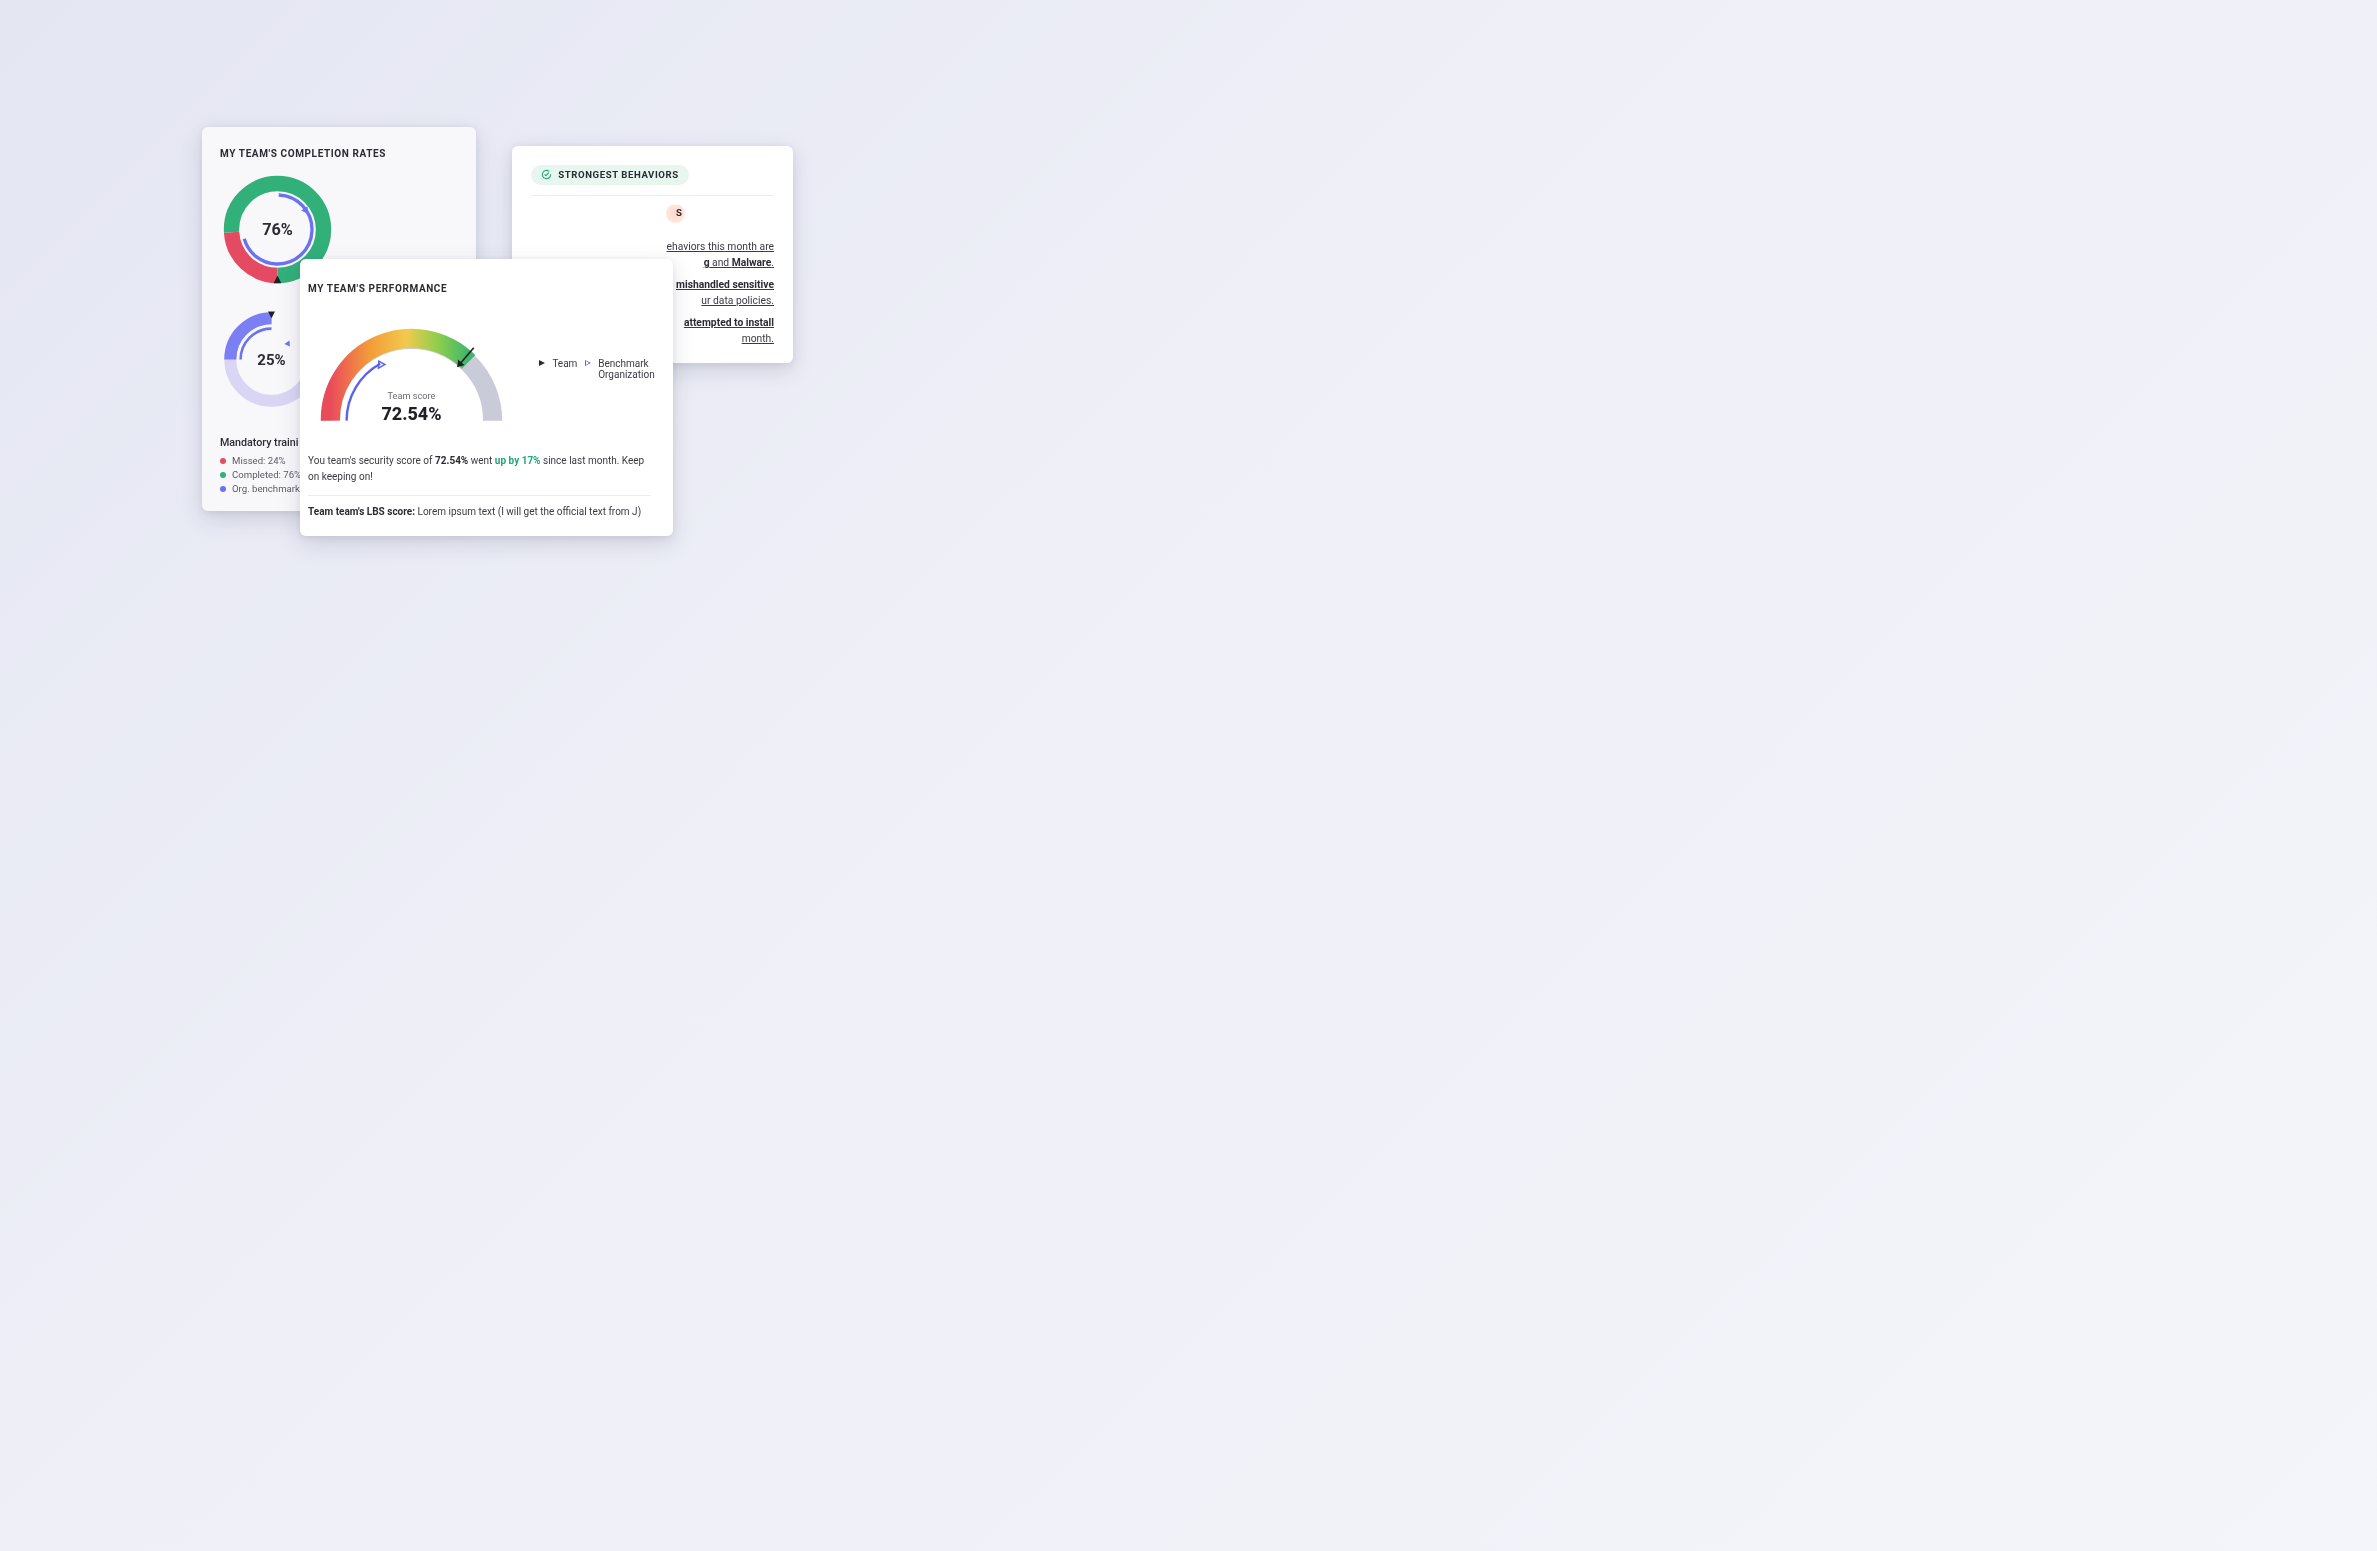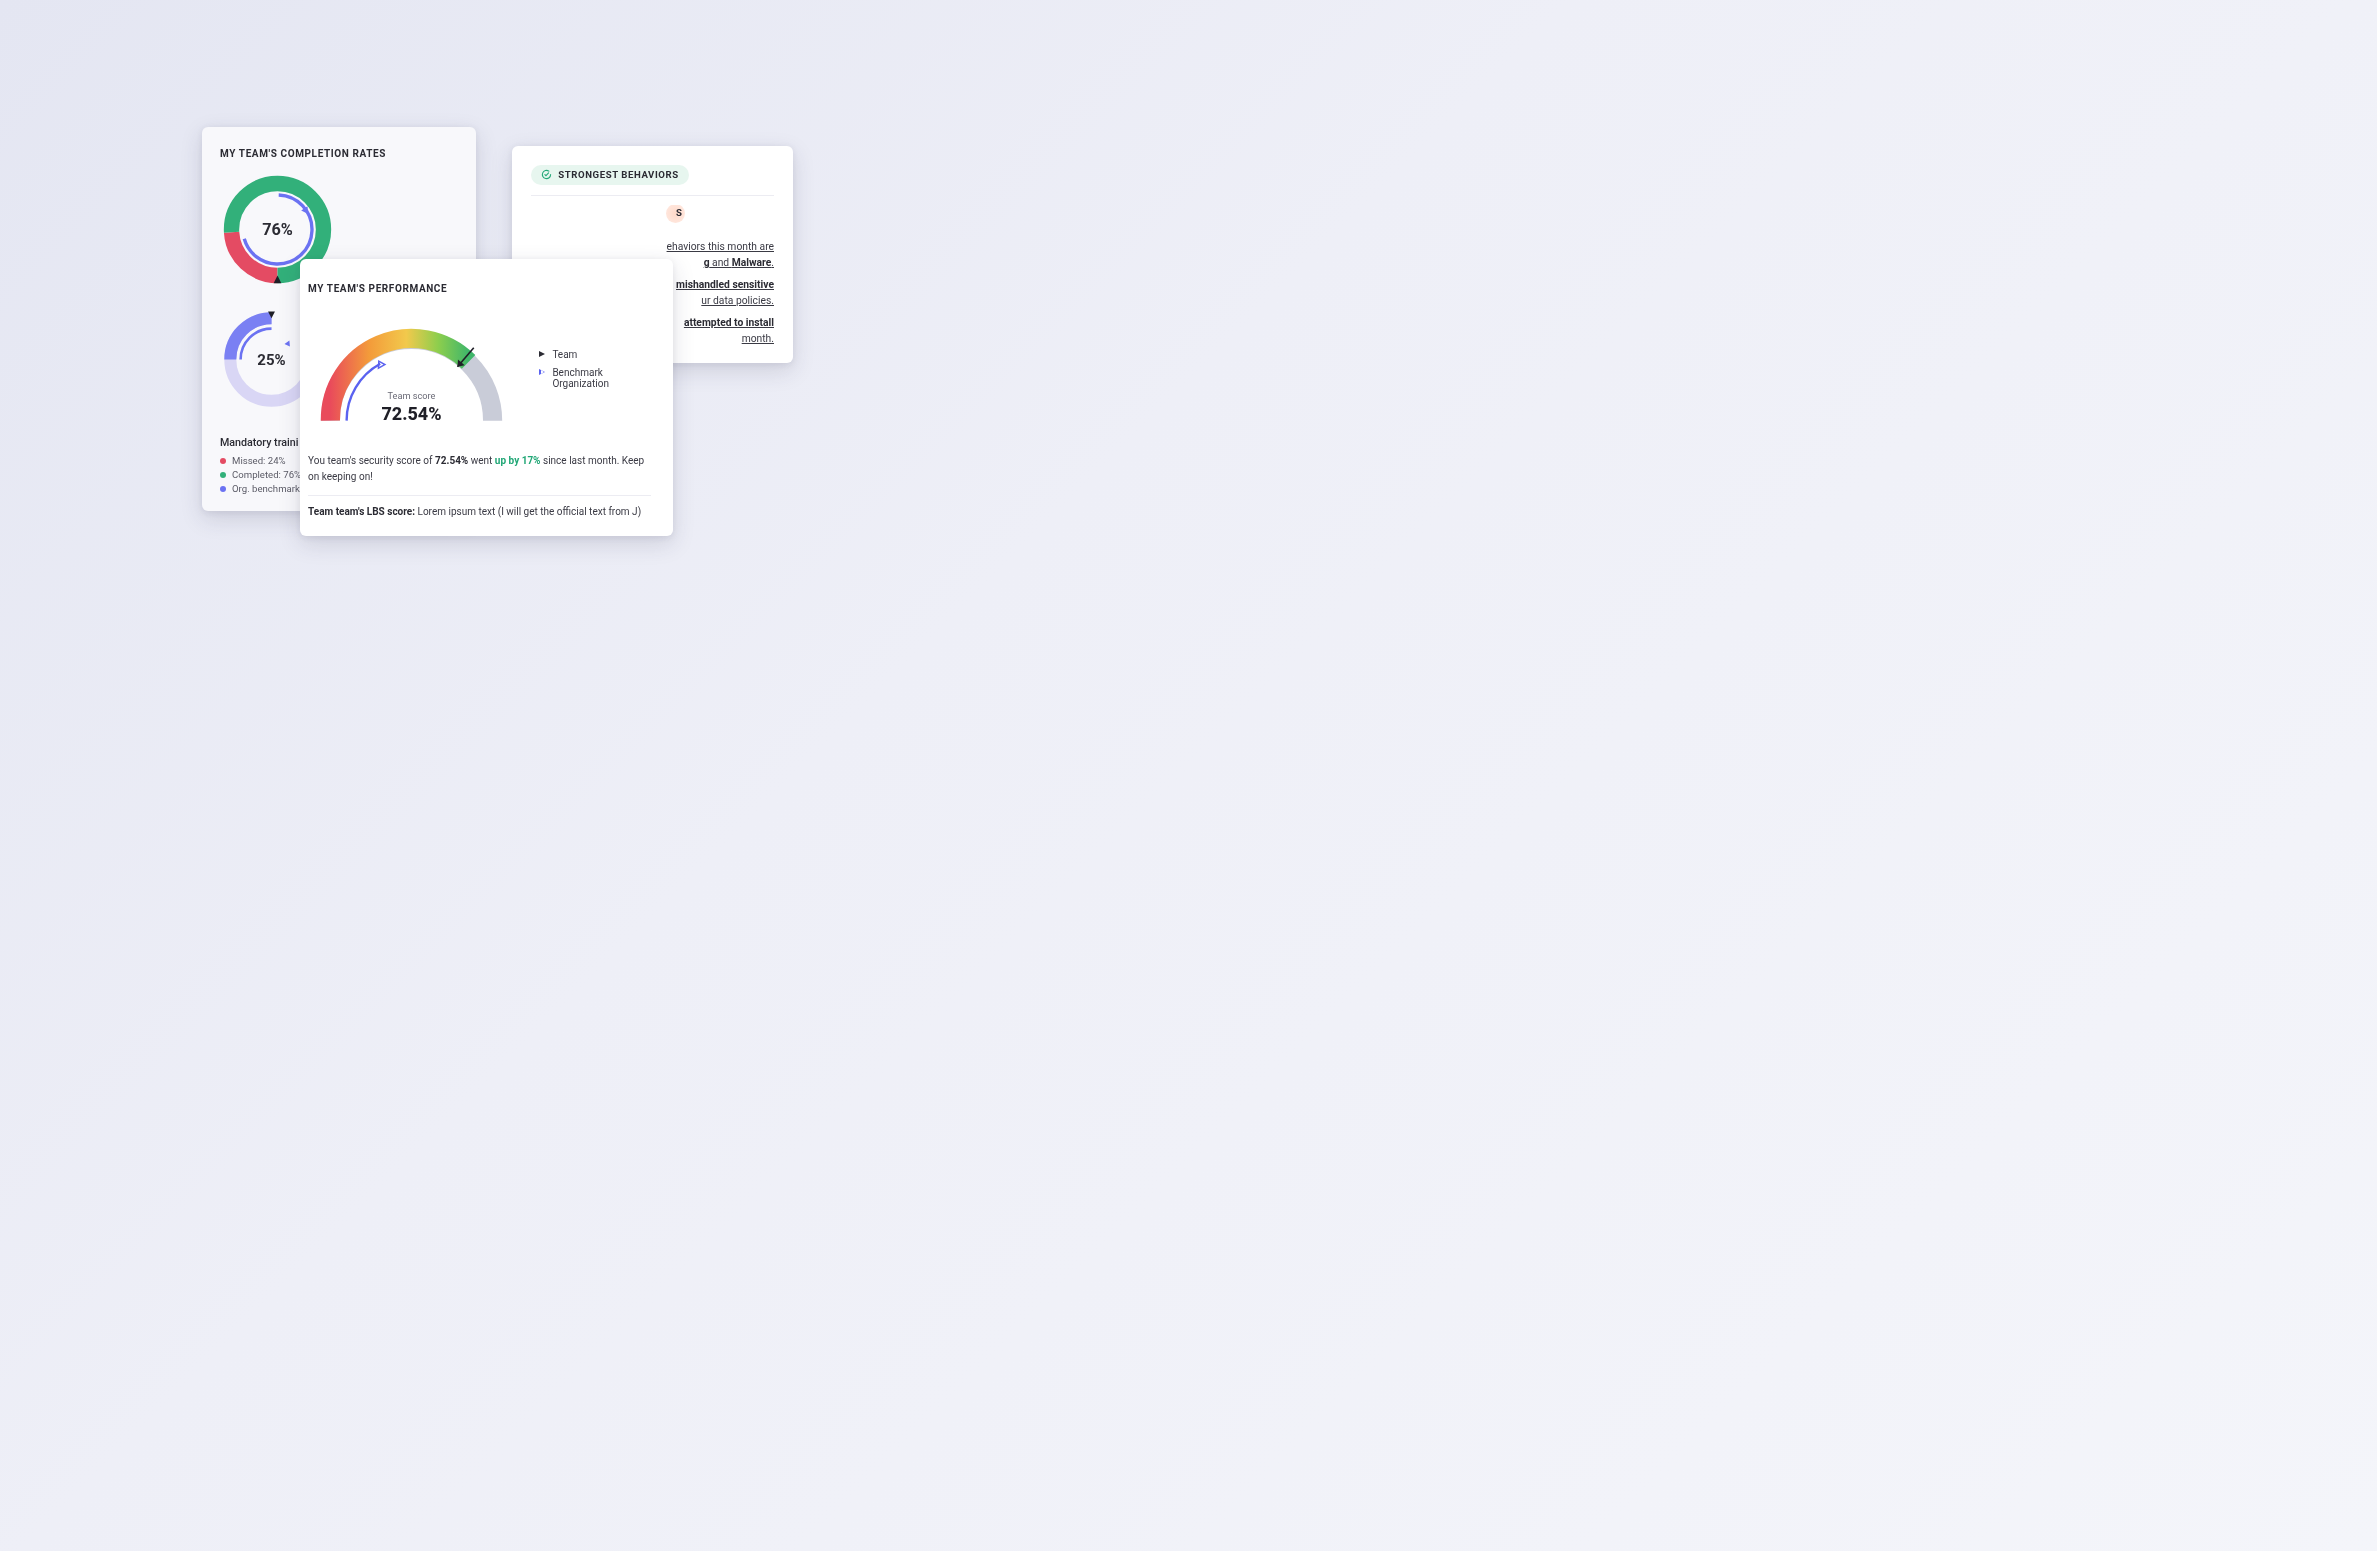--- a/index.html
+++ b/index.html
@@ -170,21 +170,21 @@
     text-align: center;
   }
   .gauge-labels .lbl {
     font-size: 9.2px; color: #6a6a76;
   }
   .gauge-labels .val {
     font-size: 18px; font-weight: 800; color: #1f1f27;
     margin-top: 1.5px;
   }
   .perf-legend {
-    display: flex; flex-direction: column; gap: 7.4px;
+    display: flex; flex-direction: row; gap: 7.4px;
     font-size: 10px; color: #3a3a44;
   }
   .perf-legend .row { display: flex; gap: 7.4px; align-items: flex-start; }
   .tri {
     width: 0; height: 0;
     border-top: 3.7px solid transparent;
     border-bottom: 3.7px solid transparent;
     border-left: 6px solid #2b2b33;
     margin-top: 2.2px;
     flex: 0 0 auto;

